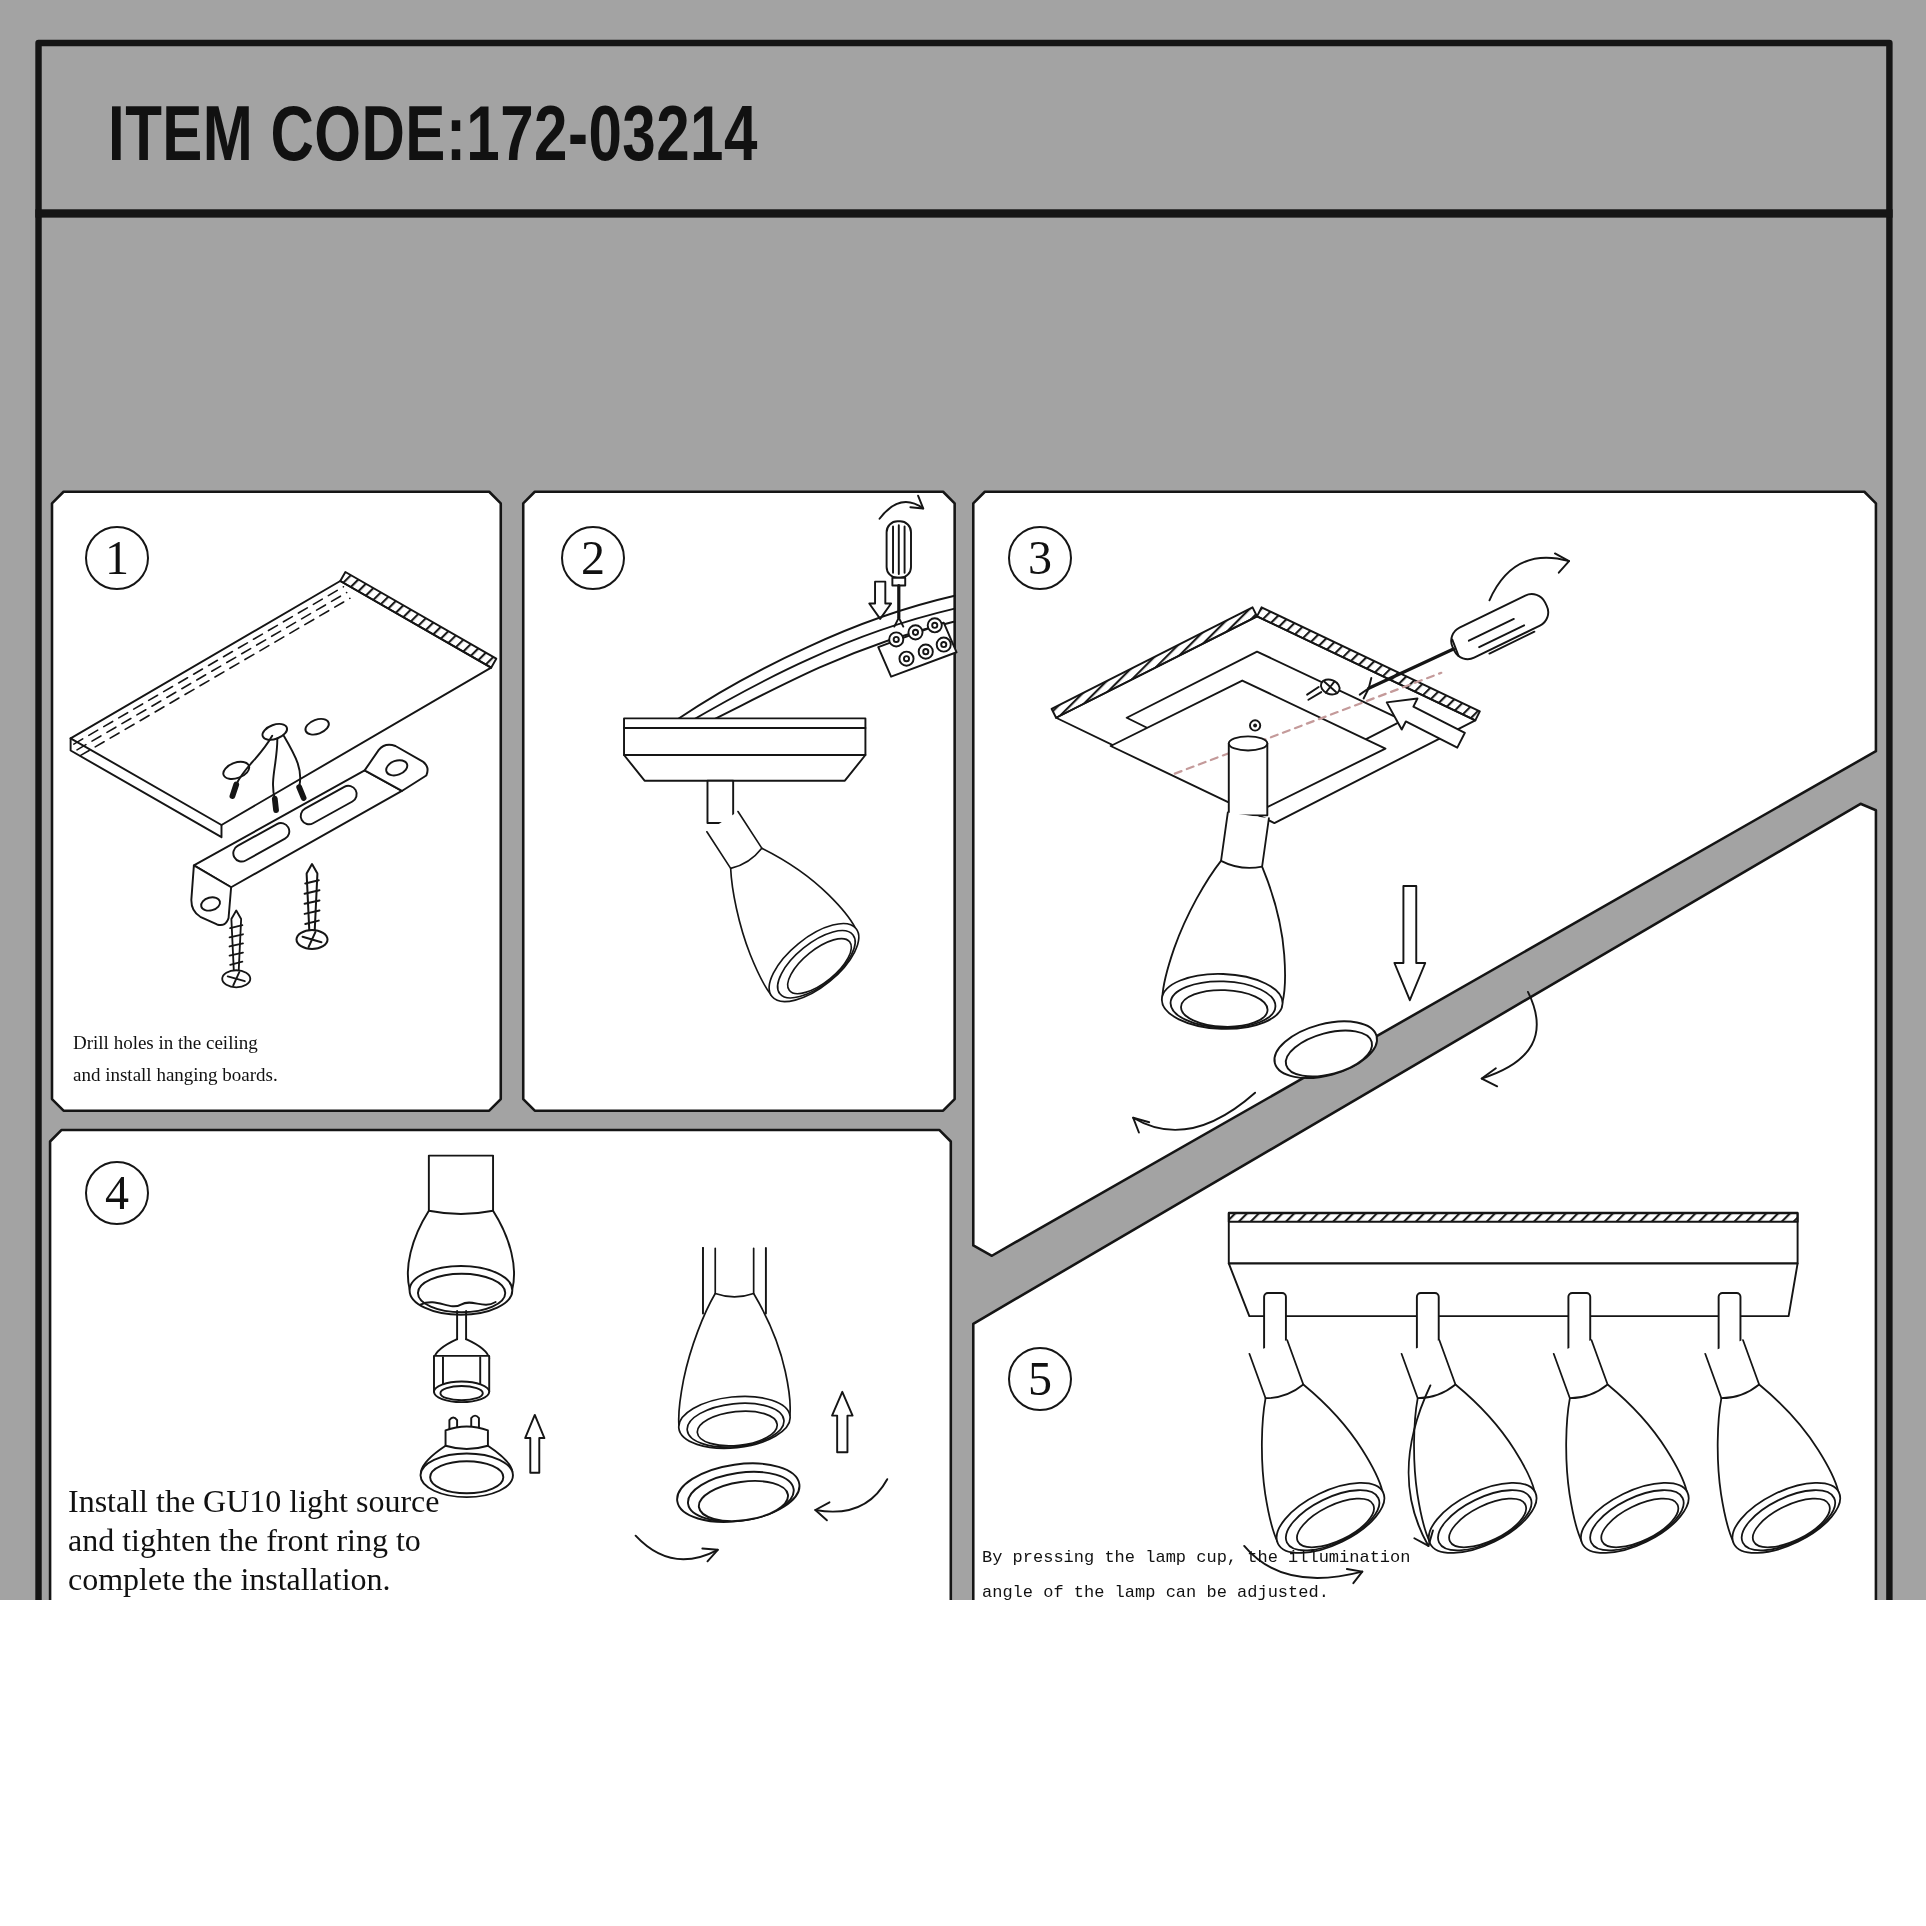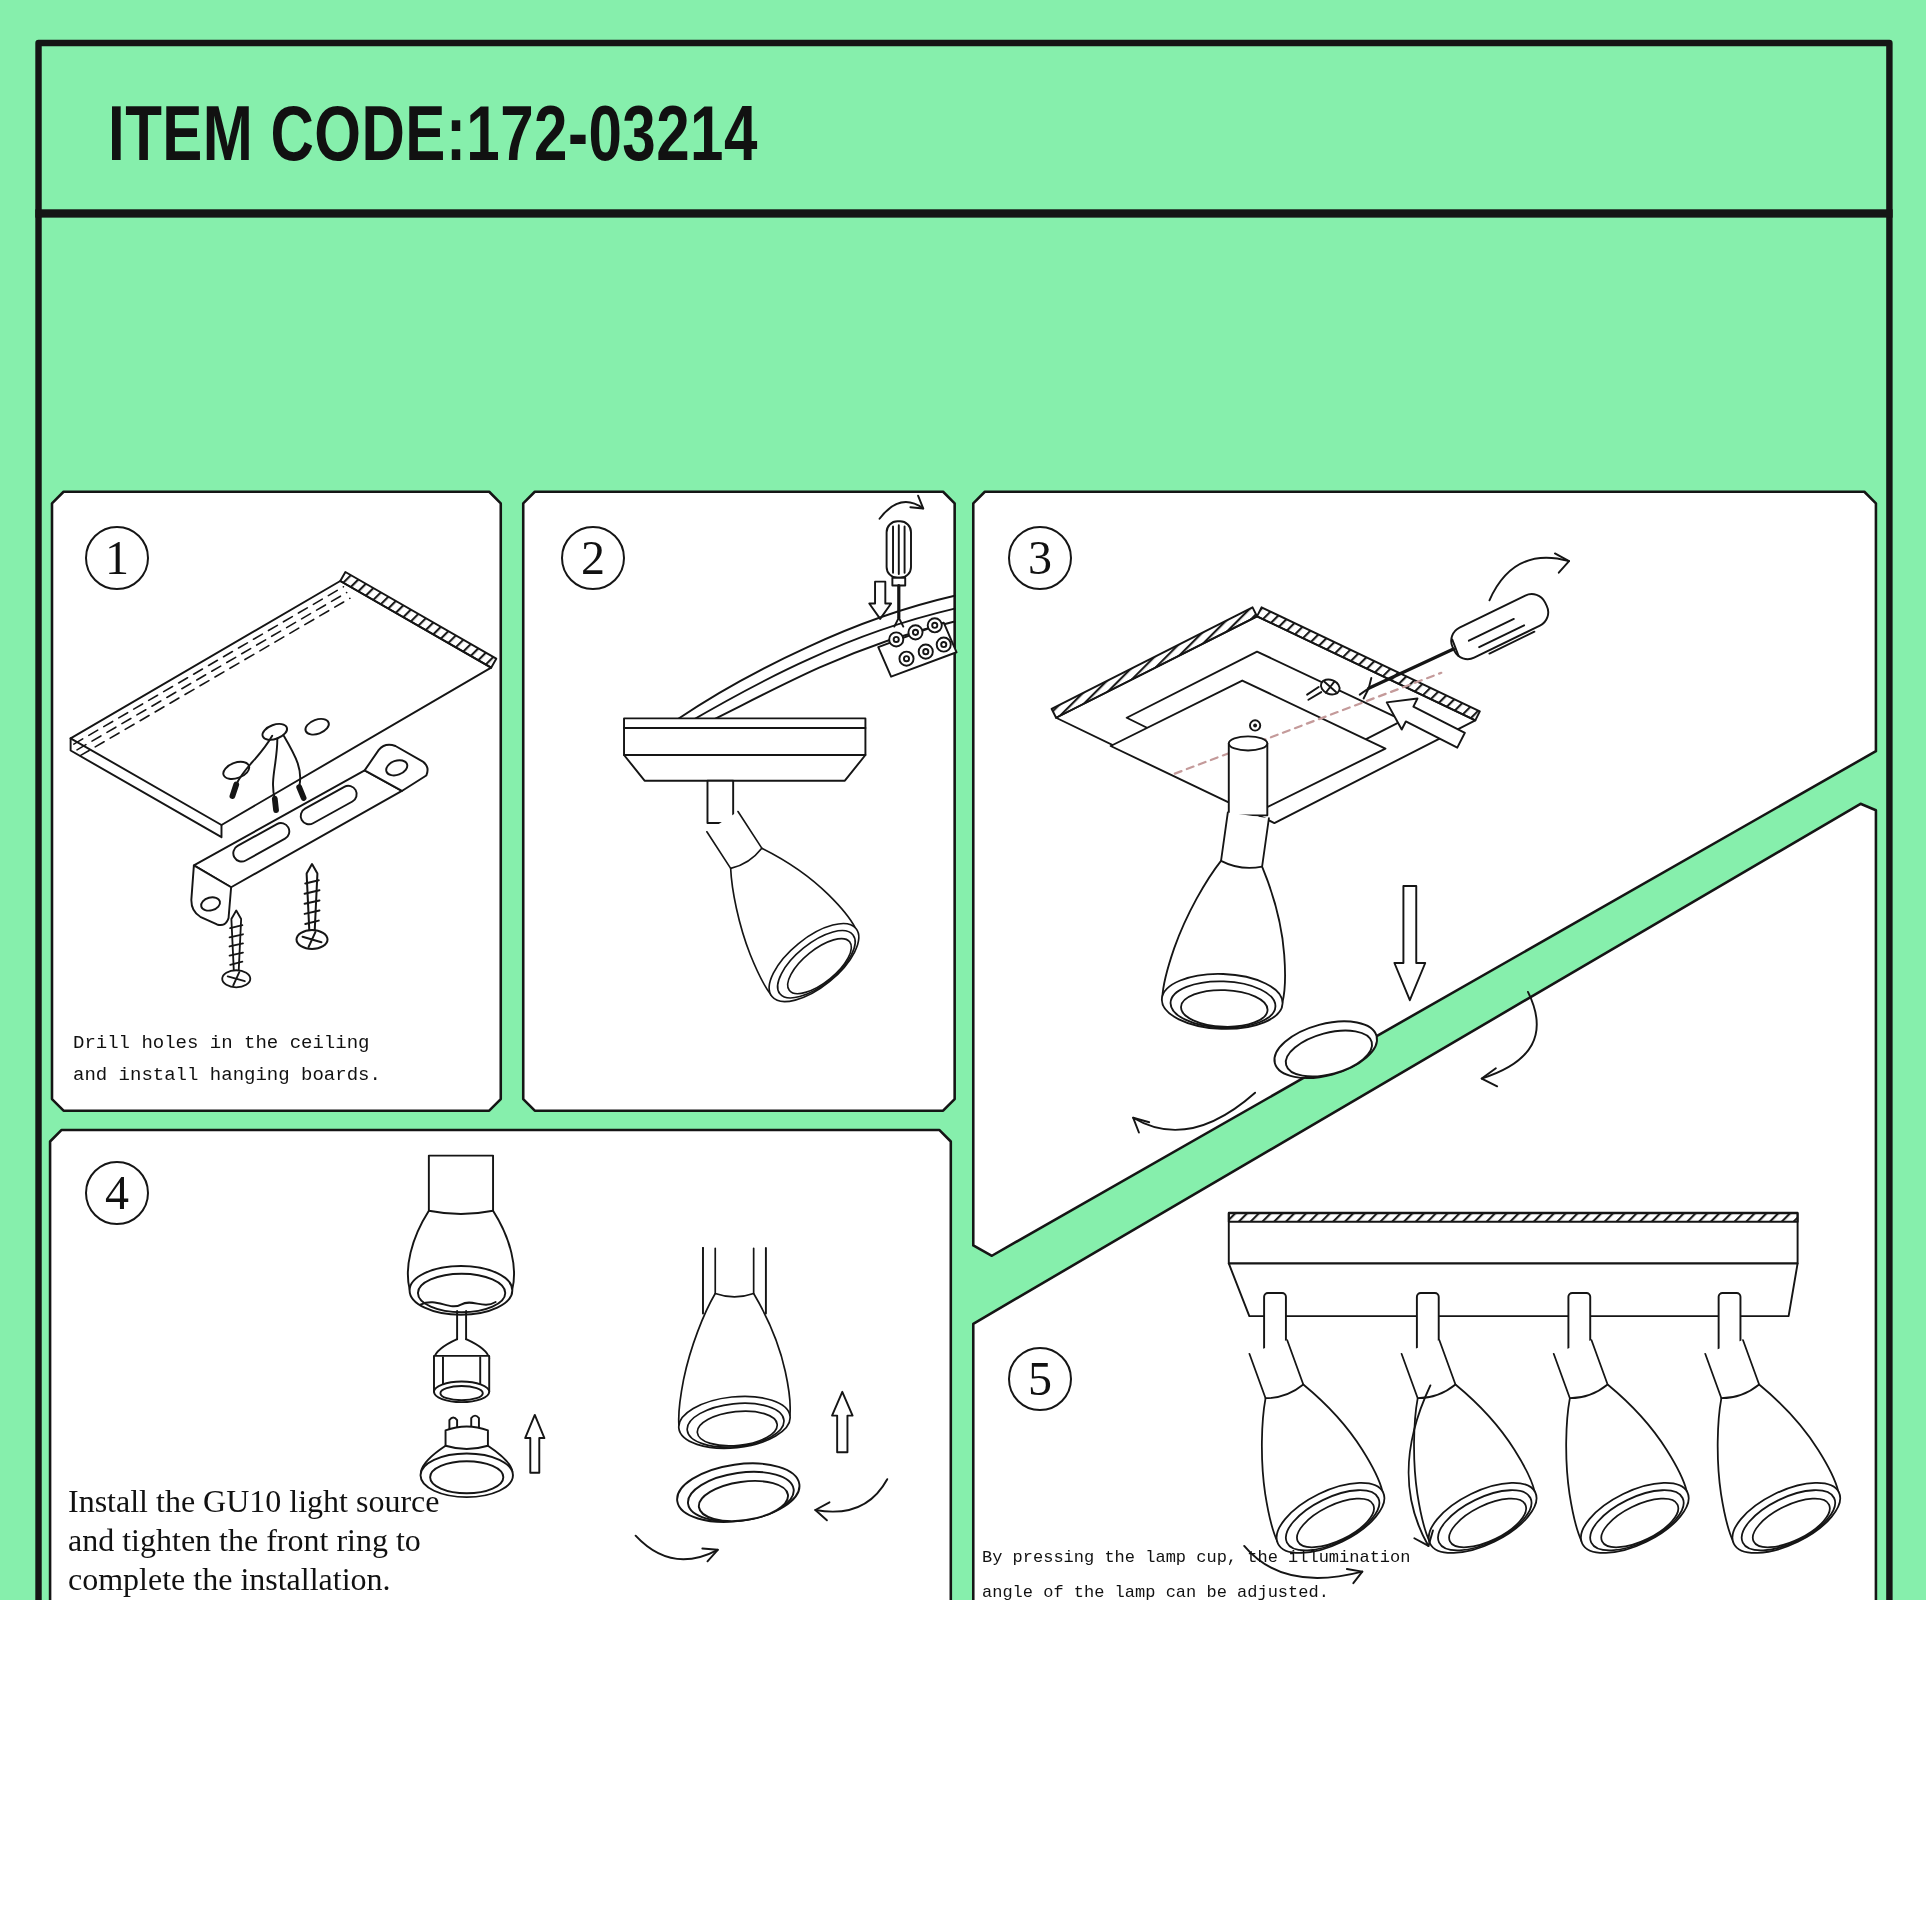--- a/index.html
+++ b/index.html
@@ -1,25 +1,25 @@
 <!DOCTYPE html>
 <html style="font-size:10.3px"><head>
 <meta charset="utf-8">
 <style>
   html,body{margin:0;padding:0;background:#fff;}
-  .page{position:relative;width:1926px;height:1600px;background:#86efac;color:#151515;overflow:hidden;}
+  .page{position:relative;width:1926px;height:1600px;background:#a3a3a3;color:#151515;overflow:hidden;}
   .art{position:absolute;left:0;top:0;width:1926px;height:1926px;}
   .hdr{position:absolute;left:108px;top:89px;font-family:"Liberation Sans",sans-serif;
        font-weight:bold;font-size:77px;letter-spacing:0.6px;white-space:nowrap;
        transform:scaleX(0.78);transform-origin:left top;color:#111;}
   .stepnum{position:absolute;width:60px;height:60px;border:2.6px solid #151515;border-radius:50%;
        display:flex;align-items:center;justify-content:center;
        font-family:"Liberation Serif",serif;font-size:48px;line-height:1;color:#111;background:#fff;}
   .stx{position:absolute;white-space:pre-line;color:#111;font-family:"Liberation Mono","DejaVu Sans Mono",monospace;}
-  .s1{left:73px;top:1027px;font-size:19px;line-height:32px;}
+  .s1{left:73px;top:1027px;font-size:19px;line-height:32px;font-family:Liberation Serif, serif;}
   .s2{left:540px;top:1012px;font-size:16px;line-height:31px;}
   .s3{left:1540px;top:550px;font-size:18px;line-height:31px;}
   .s4{left:68px;top:1482px;font-size:32px;line-height:39px;font-family:"Liberation Serif",serif;}
   .s5{left:982px;top:1540px;font-size:17px;line-height:35px;}
 </style>
 </head>
 <body>
 
 <div class="page">
 

